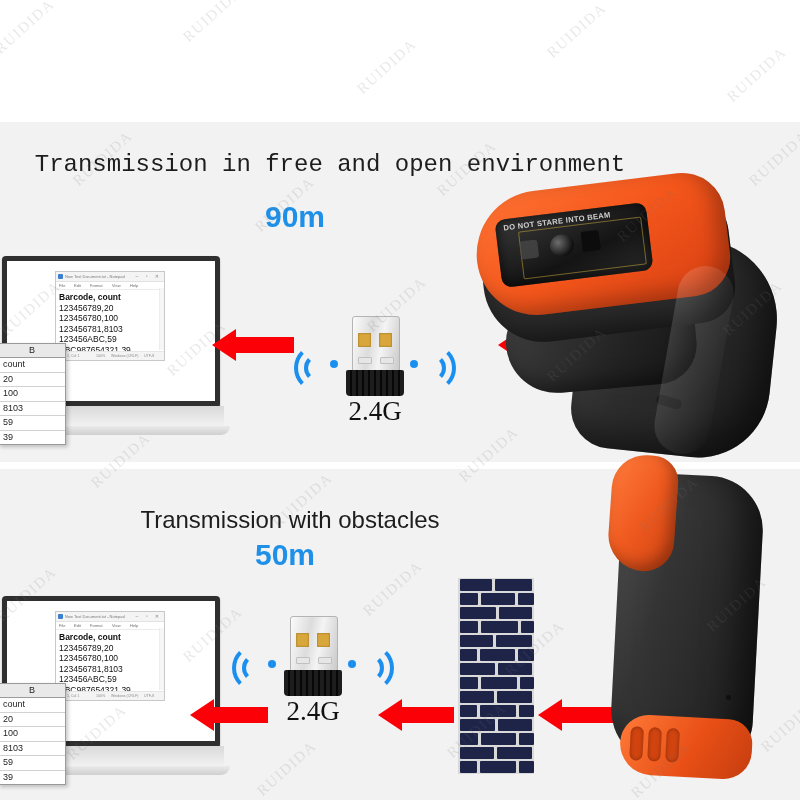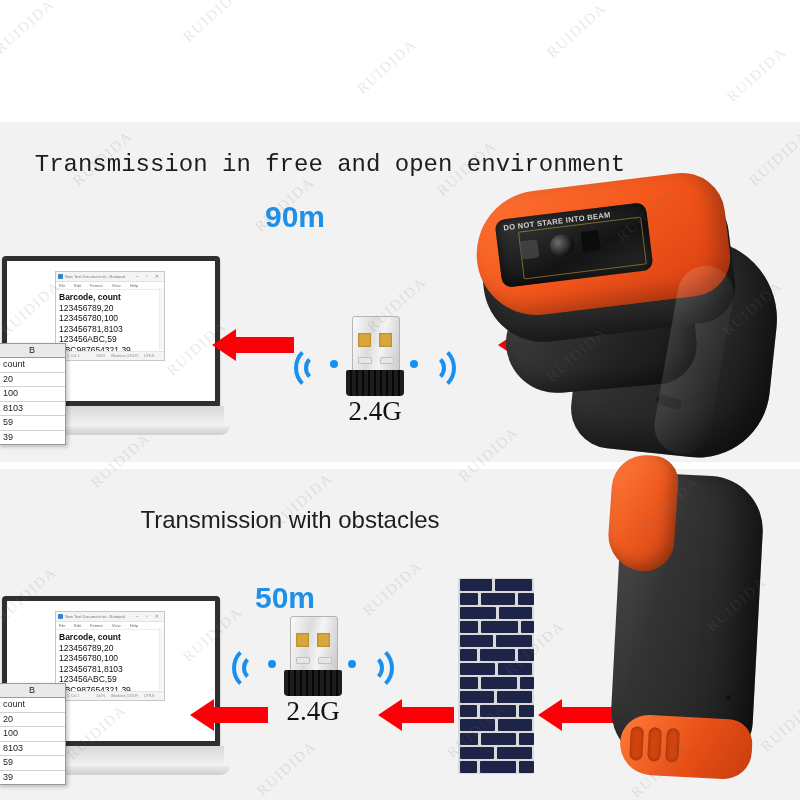--- a/index.html
+++ b/index.html
@@ -233,21 +233,21 @@
   </div>
 
   <div class="arrow" style="left:498px;top:328px;width:82px;height:34px;">
     <div class="headt"></div>
       <div class="shaft" style="width:58px;"></div>
   </div>
 
   <div class="divider" style="top:462px;"></div>
 
   <div class="sec-cap" style="left:0;top:505px;width:580px;">Transmission with obstacles</div>
-  <div class="sec-dist" style="left:0;top:538px;width:570px;margin-top:43px;">50m</div>
+  <div class="sec-dist" style="left:0;top:538px;width:570px;">50m</div>
 
   <div class="laptop" style="left:-6px;top:596px;">
     <div class="lid">
       <div class="screen">
 
         <div class="np" style="left:48px;top:10px;width:108px;height:88px;">
           <div class="np-title">
             <span class="np-ico"></span>
             <span class="np-tt">New Text Document.txt - Notepad</span>
             <span class="np-btns">‒ ▫ ✕</span>

